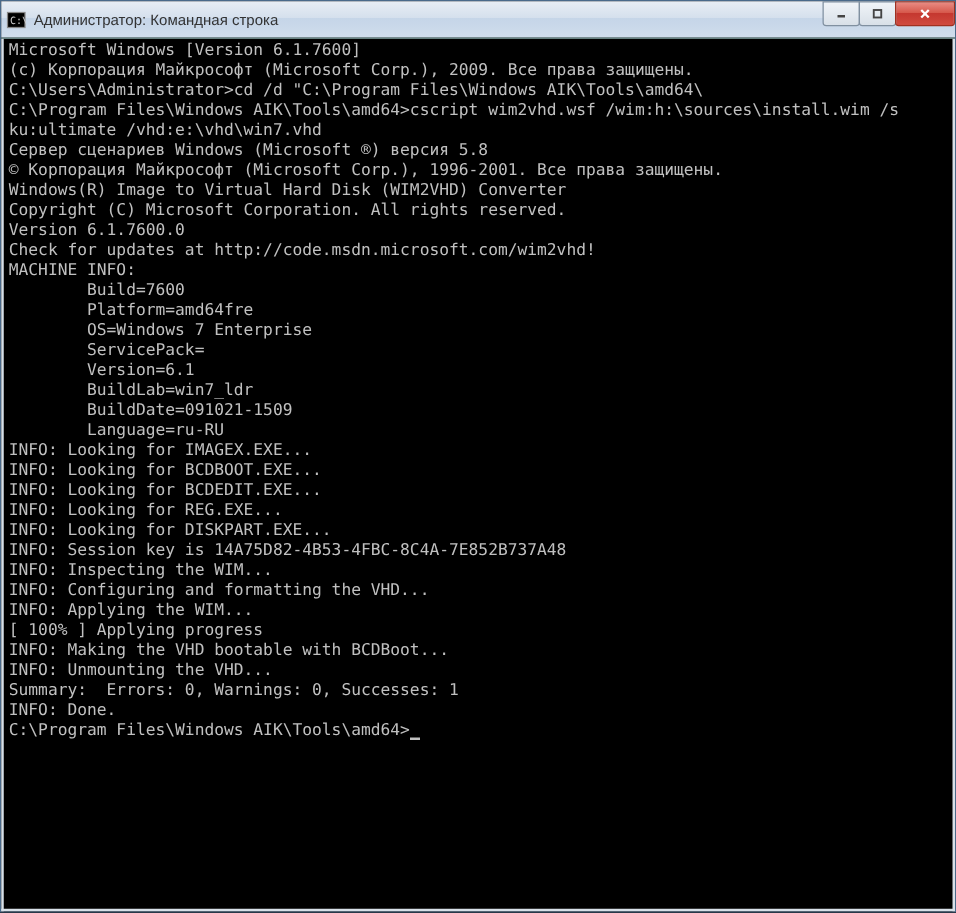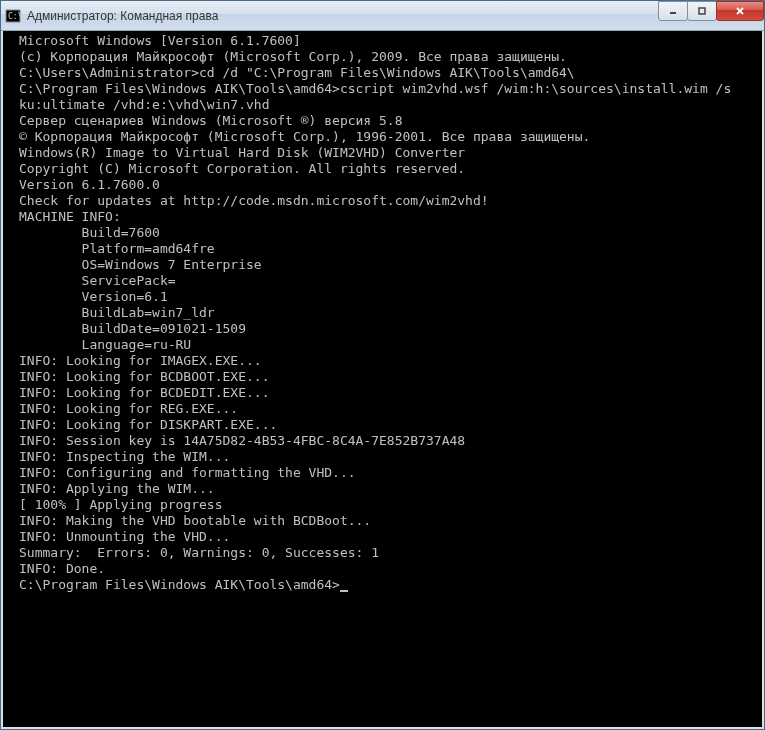--- a/index.html
+++ b/index.html
@@ -71,21 +71,21 @@
 }
 .window-controls button.close svg { stroke: #fff; }
 .window-controls button svg { stroke: #444; }
 .terminal {
   flex: 1;
   background: #000;
   color: #c0c0c0;
   font-family: "Lucida Console", "Consolas", monospace;
   font-size: 13px;
   line-height: 16px;
-  padding: 2px 16px;
+  padding: 2px 4px;
   white-space: pre-wrap;
   word-break: break-all;
   overflow: hidden;
   border: 2px solid #d8e0e8;
   border-top: none;
 }
 .terminal .line { white-space: pre; }
 .cursor {
   display: inline-block;
   width: 8px;
@@ -99,21 +99,21 @@
 <body>
 
 <div class="window">
   <div class="titlebar">
     <span class="icon">
       <svg width="16" height="16" viewBox="0 0 16 16">
         <rect x="1" y="2" width="14" height="12" fill="#000" stroke="#888" stroke-width="1"></rect>
         <text x="3" y="11" font-size="8" fill="#ccc" font-family="monospace">C:\</text>
       </svg>
     </span>
-    <span class="title">Администратор: Командная права</span>
+    <span class="title">Администратор: Командная строка</span>
     <div class="window-controls">
       <button aria-label="minimize">
         <svg width="10" height="10" viewBox="0 0 10 10">
             <line x1="2" y1="7" x2="8" y2="7" stroke-width="2"></line>
           </svg>
       </button>
       <button aria-label="maximize">
         <svg width="10" height="10" viewBox="0 0 10 10">
             <rect x="2" y="2" width="6" height="6" fill="none" stroke-width="1.5"></rect>
           </svg>

